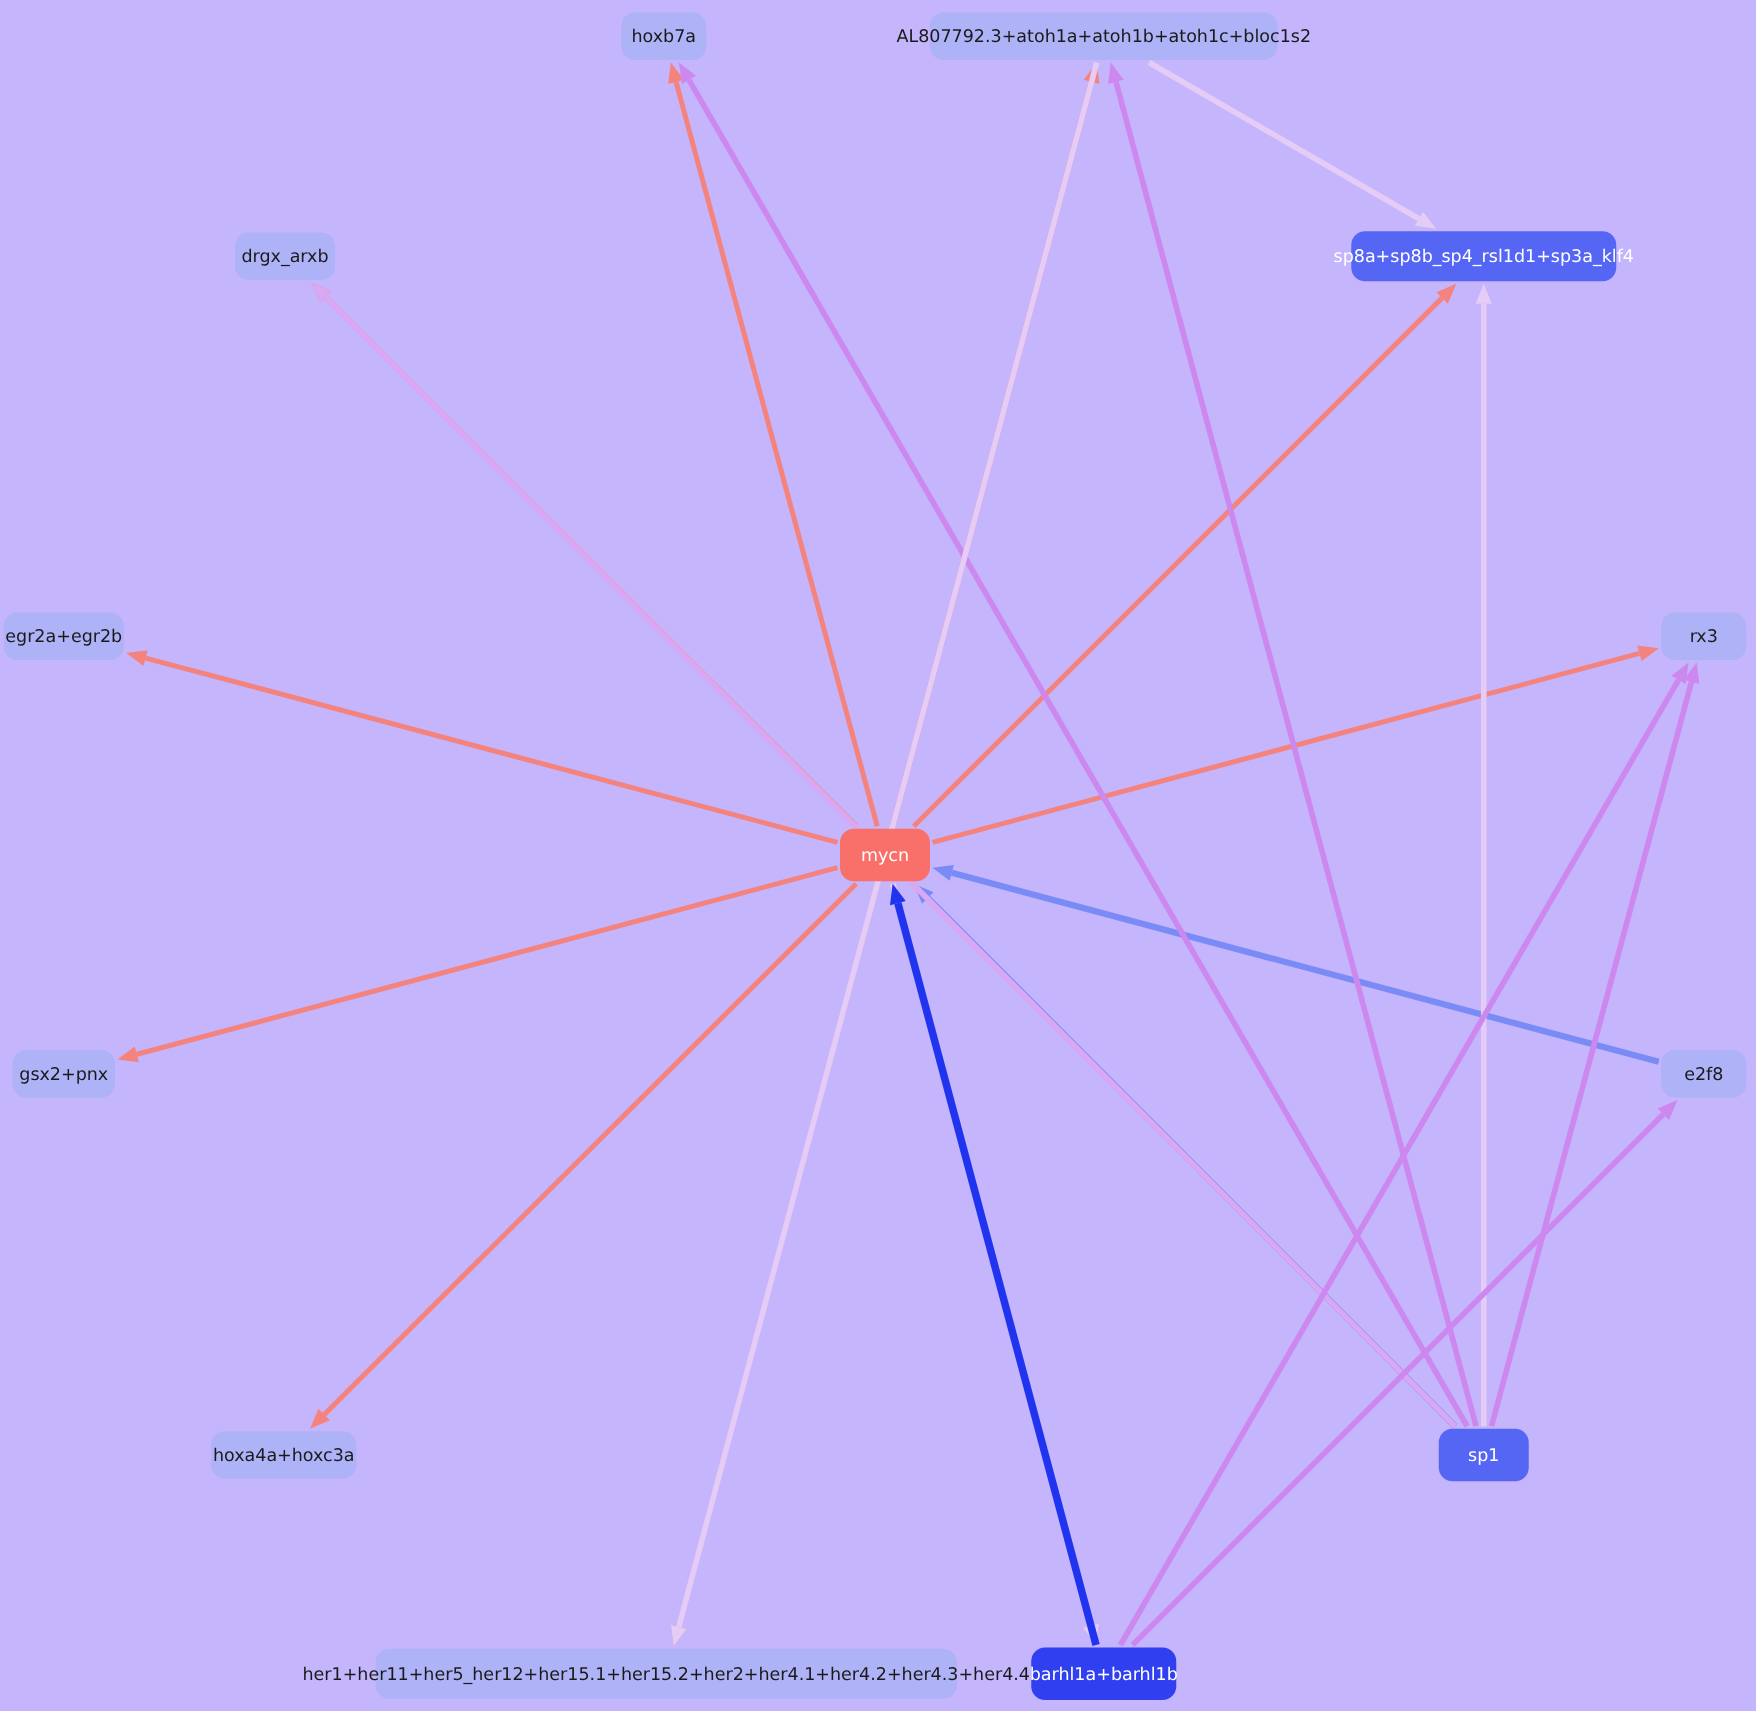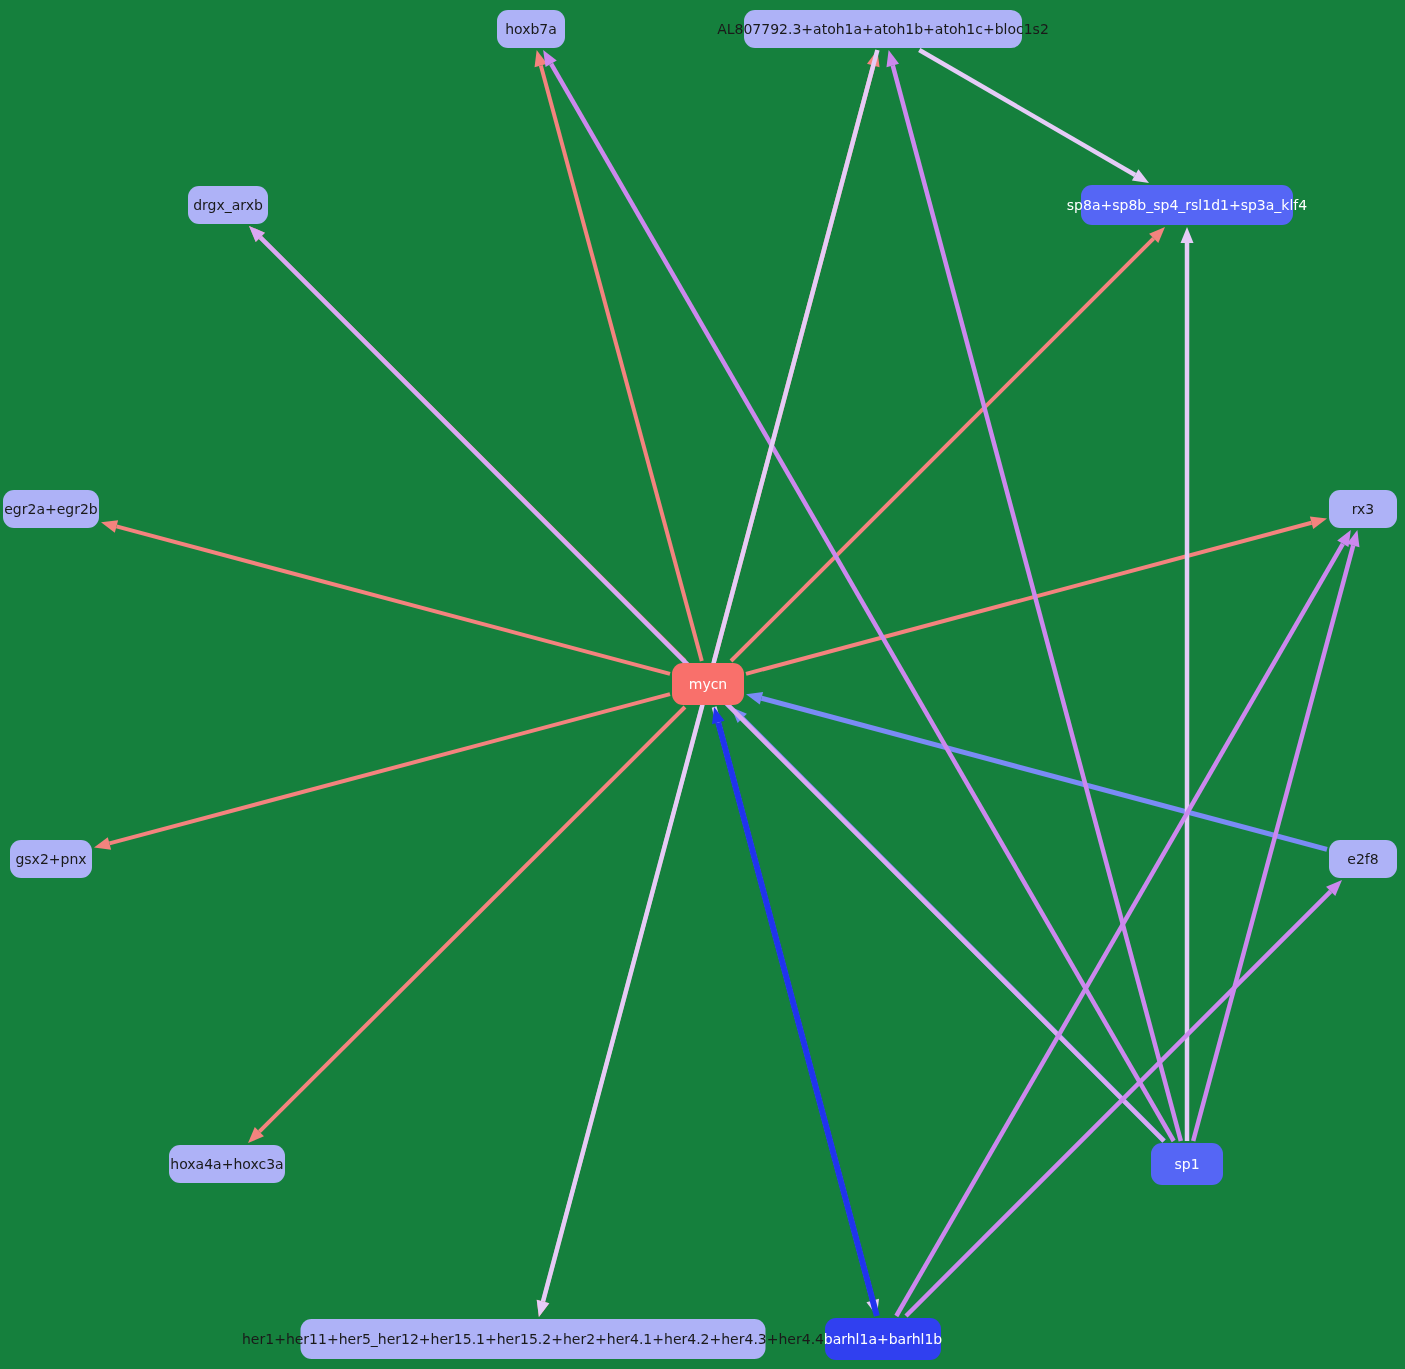--- a/index.html
+++ b/index.html
@@ -4,21 +4,21 @@
 <style>
   html, body {
     margin: 0;
     padding: 0;
     background: #ffffff;
   }
   #graph-root {
     position: relative;
     width: 1405px;
     height: 1369px;
-    background: #15803d;
+    background: #c4b5fd;
     font-family: "DejaVu Sans", "Liberation Sans", sans-serif;
     overflow: hidden;
     text-decoration: underline;
   }
   svg#network-canvas {
     position: absolute;
     left: 0;
     top: 0;
     width: 1405px;
     height: 1369px;

